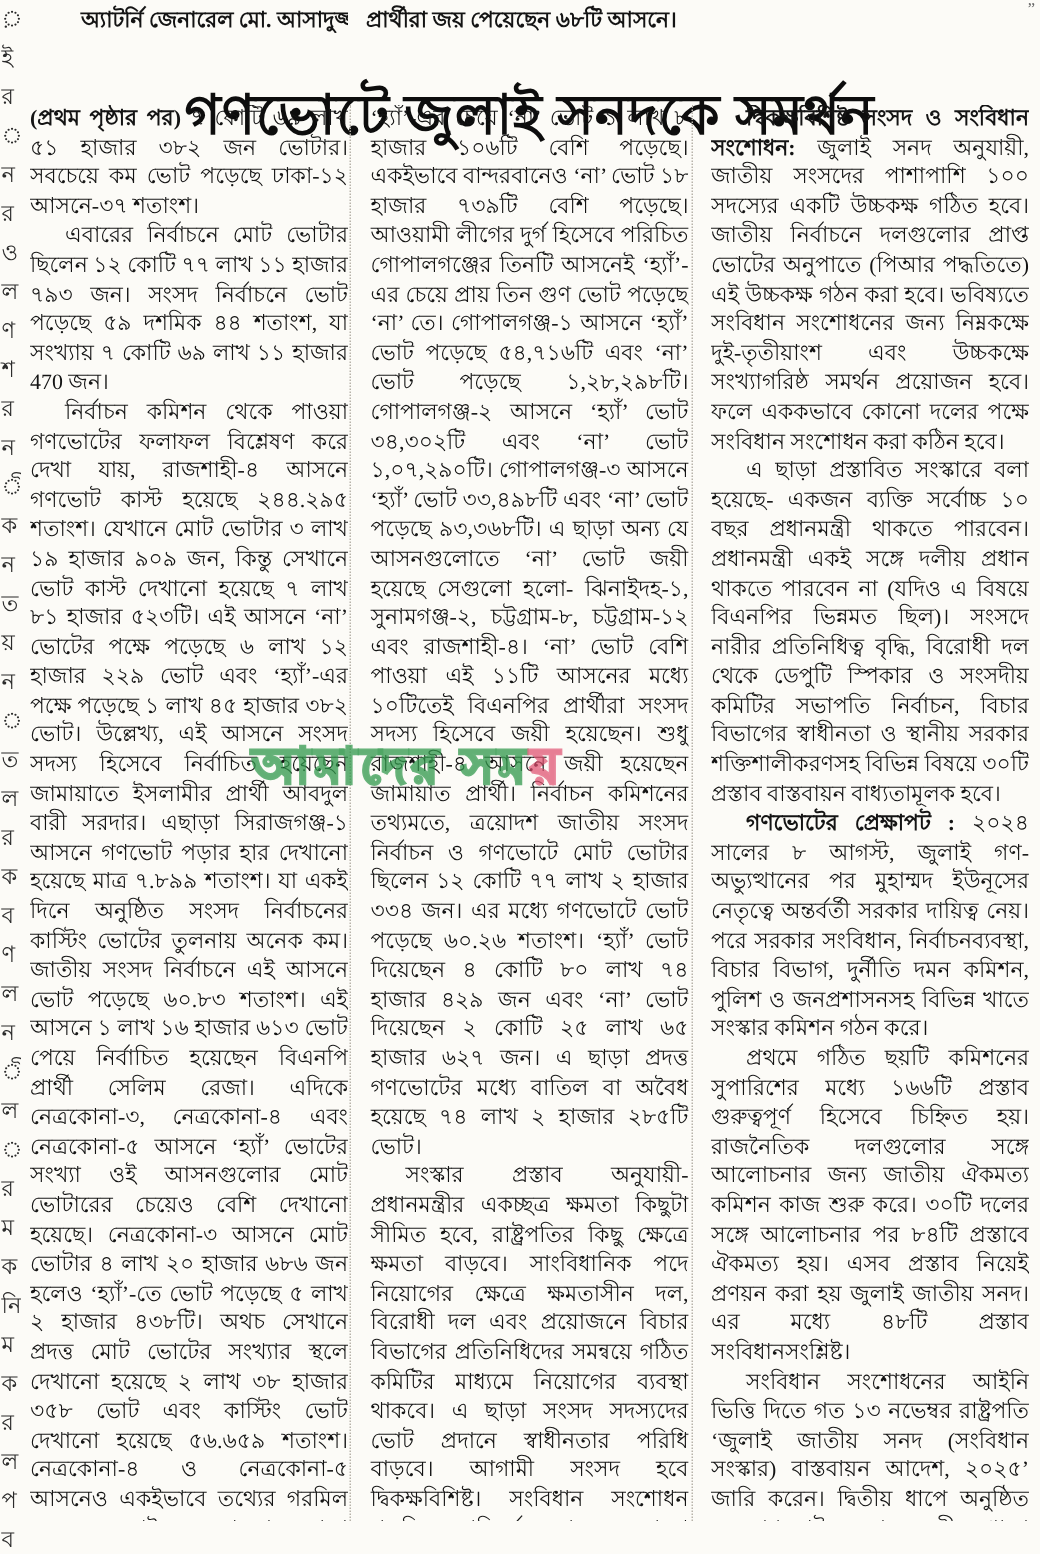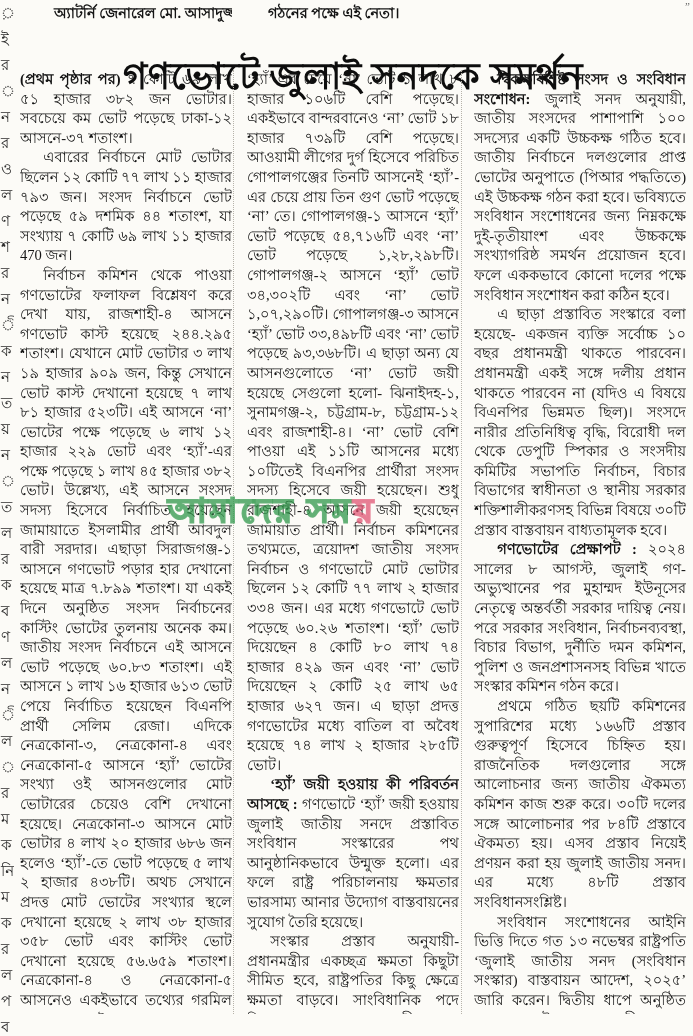--- a/index.html
+++ b/index.html
@@ -59,37 +59,36 @@
 </style>
 </head>
 <body>
 
 <div class="edge-strip">় ই র ্য ন র ও ল ণ শ র ন ী ক ন ত য় ন ্য ত ল র ক ব ণ ল ন ী ল া র ম ক নি ম ক র ল প ব ন</div>
 
 <div class="corner-mark">”</div>
 
 <div class="top-row">
   <div class="top-frag f1">অ্যাটর্নি জেনারেল মো. আসাদুজ্জামান।</div>
-  <div class="top-frag f3">গঠনের পক্ষে এই নেতা।</div>
+  <div class="top-frag f2">প্রার্থীরা জয় পেয়েছেন ৬৮টি আসনে।</div>
 </div>
 
 <h1 class="headline">গণভোটে জুলাই সনদকে সমর্থন</h1>
 
 <div class="col-rule rule-1"></div>
 <div class="col-rule rule-2"></div>
 
 <div class="columns">
   <div class="col">
       <p class="para cont"><strong>(প্রথম পৃষ্ঠার পর) </strong>৭ কোটি ৬৯ লাখ ৫১ হাজার ৩৮২ জন ভোটার। সবচেয়ে কম ভোট পড়েছে ঢাকা-১২ আসনে-৩৭ শতাংশ।</p>
       <p class="para">এবারের নির্বাচনে মোট ভোটার ছিলেন ১২ কোটি ৭৭ লাখ ১১ হাজার ৭৯৩ জন। সংসদ নির্বাচনে ভোট পড়েছে ৫৯ দশমিক ৪৪ শতাংশ, যা সংখ্যায় ৭ কোটি ৬৯ লাখ ১১ হাজার 470 জন।</p>
       <p class="para">নির্বাচন কমিশন থেকে পাওয়া গণভোটের ফলাফল বিশ্লেষণ করে দেখা যায়, রাজশাহী-৪ আসনে গণভোট কাস্ট হয়েছে ২৪৪.২৯৫ শতাংশ। যেখানে মোট ভোটার ৩ লাখ ১৯ হাজার ৯০৯ জন, কিন্তু সেখানে ভোট কাস্ট দেখানো হয়েছে ৭ লাখ ৮১ হাজার ৫২৩টি। এই আসনে ‘না’ ভোটের পক্ষে পড়েছে ৬ লাখ ১২ হাজার ২২৯ ভোট এবং ‘হ্যাঁ’-এর পক্ষে পড়েছে ১ লাখ ৪৫ হাজার ৩৮২ ভোট। উল্লেখ্য, এই আসনে সংসদ সদস্য হিসেবে নির্বাচিত হয়েছেন জামায়াতে ইসলামীর প্রার্থী আবদুল বারী সরদার। এছাড়া সিরাজগঞ্জ-১ আসনে গণভোট পড়ার হার দেখানো হয়েছে মাত্র ৭.৮৯৯ শতাংশ। যা একই দিনে অনুষ্ঠিত সংসদ নির্বাচনের কাস্টিং ভোটের তুলনায় অনেক কম। জাতীয় সংসদ নির্বাচনে এই আসনে ভোট পড়েছে ৬০.৮৩ শতাংশ। এই আসনে ১ লাখ ১৬ হাজার ৬১৩ ভোট পেয়ে নির্বাচিত হয়েছেন বিএনপি প্রার্থী সেলিম রেজা। এদিকে নেত্রকোনা-৩, নেত্রকোনা-৪ এবং নেত্রকোনা-৫ আসনে ‘হ্যাঁ’ ভোটের সংখ্যা ওই আসনগুলোর মোট ভোটারের চেয়েও বেশি দেখানো হয়েছে। নেত্রকোনা-৩ আসনে মোট ভোটার ৪ লাখ ২০ হাজার ৬৮৬ জন হলেও ‘হ্যাঁ’-তে ভোট পড়েছে ৫ লাখ ২ হাজার ৪৩৮টি। অথচ সেখানে প্রদত্ত মোট ভোটের সংখ্যার স্থলে দেখানো হয়েছে ২ লাখ ৩৮ হাজার ৩৫৮ ভোট এবং কাস্টিং ভোট দেখানো হয়েছে ৫৬.৬৫৯ শতাংশ। নেত্রকোনা-৪ ও নেত্রকোনা-৫ আসনেও একইভাবে তথ্যের গরমিল রয়েছে। জুলাই সনদ বাস্তবায়ন প্রশ্নে অনুষ্ঠিত এই গণভোটে দেশজুড়ে ‘হ্যাঁ’-এর পক্ষে পড়েছে মোট ৪ কোটি ৮০ লাখ ৭৪ হাজার ৪২৯ ভোট এবং ‘না’-এর পক্ষে পড়েছে ২ কোটি ২৫ লাখ ৬৫ হাজার ৬২৭ ভোট। ২৯৯টি সংসদীয় আসনে গণভোট প্রদানের গড় হার ৬০.২৬ শতাংশ।</p>
     </div>
   <div class="col">
       <p class="para cont">‘হ্যাঁ’-এর চেয়ে ‘না’ ভোট ১ লাখ ৮ হাজার ১০৬টি বেশি পড়েছে। একইভাবে বান্দরবানেও ‘না’ ভোট ১৮ হাজার ৭৩৯টি বেশি পড়েছে। আওয়ামী লীগের দুর্গ হিসেবে পরিচিত গোপালগঞ্জের তিনটি আসনেই ‘হ্যাঁ’-এর চেয়ে প্রায় তিন গুণ ভোট পড়েছে ‘না’ তে। গোপালগঞ্জ-১ আসনে ‘হ্যাঁ’ ভোট পড়েছে ৫৪,৭১৬টি এবং ‘না’ ভোট পড়েছে ১,২৮,২৯৮টি। গোপালগঞ্জ-২ আসনে ‘হ্যাঁ’ ভোট ৩৪,৩০২টি এবং ‘না’ ভোট ১,০৭,২৯০টি। গোপালগঞ্জ-৩ আসনে ‘হ্যাঁ’ ভোট ৩৩,৪৯৮টি এবং ‘না’ ভোট পড়েছে ৯৩,৩৬৮টি। এ ছাড়া অন্য যে আসনগুলোতে ‘না’ ভোট জয়ী হয়েছে সেগুলো হলো- ঝিনাইদহ-১, সুনামগঞ্জ-২, চট্টগ্রাম-৮, চট্টগ্রাম-১২ এবং রাজশাহী-৪। ‘না’ ভোট বেশি পাওয়া এই ১১টি আসনের মধ্যে ১০টিতেই বিএনপির প্রার্থীরা সংসদ সদস্য হিসেবে জয়ী হয়েছেন। শুধু রাজশাহী-৪ আসনে জয়ী হয়েছেন জামায়াত প্রার্থী। নির্বাচন কমিশনের তথ্যমতে, ত্রয়োদশ জাতীয় সংসদ নির্বাচন ও গণভোটে মোট ভোটার ছিলেন ১২ কোটি ৭৭ লাখ ২ হাজার ৩৩৪ জন। এর মধ্যে গণভোটে ভোট পড়েছে ৬০.২৬ শতাংশ। ‘হ্যাঁ’ ভোট দিয়েছেন ৪ কোটি ৮০ লাখ ৭৪ হাজার ৪২৯ জন এবং ‘না’ ভোট দিয়েছেন ২ কোটি ২৫ লাখ ৬৫ হাজার ৬২৭ জন। এ ছাড়া প্রদত্ত গণভোটের মধ্যে বাতিল বা অবৈধ হয়েছে ৭৪ লাখ ২ হাজার ২৮৫টি ভোট।</p>
-      <p class="para"><strong>‘হ্যাঁ’ জয়ী হওয়ায় কী পরিবর্তন আসছে : </strong>গণভোটে ‘হ্যাঁ’ জয়ী হওয়ায় জুলাই জাতীয় সনদে প্রস্তাবিত সংবিধান সংস্কারের পথ আনুষ্ঠানিকভাবে উন্মুক্ত হলো। এর ফলে রাষ্ট্র পরিচালনায় ক্ষমতার ভারসাম্য আনার উদ্যোগ বাস্তবায়নের সুযোগ তৈরি হয়েছে।</p>
       <p class="para">সংস্কার প্রস্তাব অনুযায়ী- প্রধানমন্ত্রীর একচ্ছত্র ক্ষমতা কিছুটা সীমিত হবে, রাষ্ট্রপতির কিছু ক্ষেত্রে ক্ষমতা বাড়বে। সাংবিধানিক পদে নিয়োগের ক্ষেত্রে ক্ষমতাসীন দল, বিরোধী দল এবং প্রয়োজনে বিচার বিভাগের প্রতিনিধিদের সমন্বয়ে গঠিত কমিটির মাধ্যমে নিয়োগের ব্যবস্থা থাকবে। এ ছাড়া সংসদ সদস্যদের ভোট প্রদানে স্বাধীনতার পরিধি বাড়বে। আগামী সংসদ হবে দ্বিকক্ষবিশিষ্ট। সংবিধান সংশোধন পদ্ধতিতে পরিবর্তন আসবে। কোনো একটি দলের চাওয়ার পরিপ্রেক্ষিতে সংবিধান সংশোধন করা কঠিন হবে।</p>
     </div>
   <div class="col">
       <p class="para"><strong>দ্বিকক্ষবিশিষ্ট সংসদ ও সংবিধান সংশোধন: </strong>জুলাই সনদ অনুযায়ী, জাতীয় সংসদের পাশাপাশি ১০০ সদস্যের একটি উচ্চকক্ষ গঠিত হবে। জাতীয় নির্বাচনে দলগুলোর প্রাপ্ত ভোটের অনুপাতে (পিআর পদ্ধতিতে) এই উচ্চকক্ষ গঠন করা হবে। ভবিষ্যতে সংবিধান সংশোধনের জন্য নিম্নকক্ষে দুই-তৃতীয়াংশ এবং উচ্চকক্ষে সংখ্যাগরিষ্ঠ সমর্থন প্রয়োজন হবে। ফলে এককভাবে কোনো দলের পক্ষে সংবিধান সংশোধন করা কঠিন হবে।</p>
       <p class="para">এ ছাড়া প্রস্তাবিত সংস্কারে বলা হয়েছে- একজন ব্যক্তি সর্বোচ্চ ১০ বছর প্রধানমন্ত্রী থাকতে পারবেন। প্রধানমন্ত্রী একই সঙ্গে দলীয় প্রধান থাকতে পারবেন না (যদিও এ বিষয়ে বিএনপির ভিন্নমত ছিল)। সংসদে নারীর প্রতিনিধিত্ব বৃদ্ধি, বিরোধী দল থেকে ডেপুটি স্পিকার ও সংসদীয় কমিটির সভাপতি নির্বাচন, বিচার বিভাগের স্বাধীনতা ও স্থানীয় সরকার শক্তিশালীকরণসহ বিভিন্ন বিষয়ে ৩০টি প্রস্তাব বাস্তবায়ন বাধ্যতামূলক হবে।</p>
       <p class="para"><strong>গণভোটের প্রেক্ষাপট : </strong>২০২৪ সালের ৮ আগস্ট, জুলাই গণ-অভ্যুত্থানের পর মুহাম্মদ ইউনূসের নেতৃত্বে অন্তর্বর্তী সরকার দায়িত্ব নেয়। পরে সরকার সংবিধান, নির্বাচনব্যবস্থা, বিচার বিভাগ, দুর্নীতি দমন কমিশন, পুলিশ ও জনপ্রশাসনসহ বিভিন্ন খাতে সংস্কার কমিশন গঠন করে।</p>
       <p class="para">প্রথমে গঠিত ছয়টি কমিশনের সুপারিশের মধ্যে ১৬৬টি প্রস্তাব গুরুত্বপূর্ণ হিসেবে চিহ্নিত হয়। রাজনৈতিক দলগুলোর সঙ্গে আলোচনার জন্য জাতীয় ঐকমত্য কমিশন কাজ শুরু করে। ৩০টি দলের সঙ্গে আলোচনার পর ৮৪টি প্রস্তাবে ঐকমত্য হয়। এসব প্রস্তাব নিয়েই প্রণয়ন করা হয় জুলাই জাতীয় সনদ। এর মধ্যে ৪৮টি প্রস্তাব সংবিধানসংশ্লিষ্ট।</p>
       <p class="para">সংবিধান সংশোধনের আইনি ভিত্তি দিতে গত ১৩ নভেম্বর রাষ্ট্রপতি ‘জুলাই জাতীয় সনদ (সংবিধান সংস্কার) বাস্তবায়ন আদেশ, ২০২৫’ জারি করেন। দ্বিতীয় ধাপে অনুষ্ঠিত হয় গণভোট। এবার তৃতীয় ধাপে আগামী সংসদ সদস্যদের সমন্বয়ে একটি সংবিধান সংস্কার পরিষদ গঠন করা হবে। সংসদ সদস্যরাই এই পরিষদের সদস্য হিসেবে দায়িত্ব পালন করবেন এবং প্রথম অধিবেশন শুরুর তারিখ থেকে ১৮০ কার্যদিবসের মধ্যে সংস্কার সম্পন্ন করবেন। তবে নির্ধারিত সময়ের মধ্যে সংস্কার সম্পন্ন না হলে কী হবে- সে বিষয়ে আদেশে স্পষ্ট কিছু উল্লেখ নেই।</p>
     </div>
 </div>

